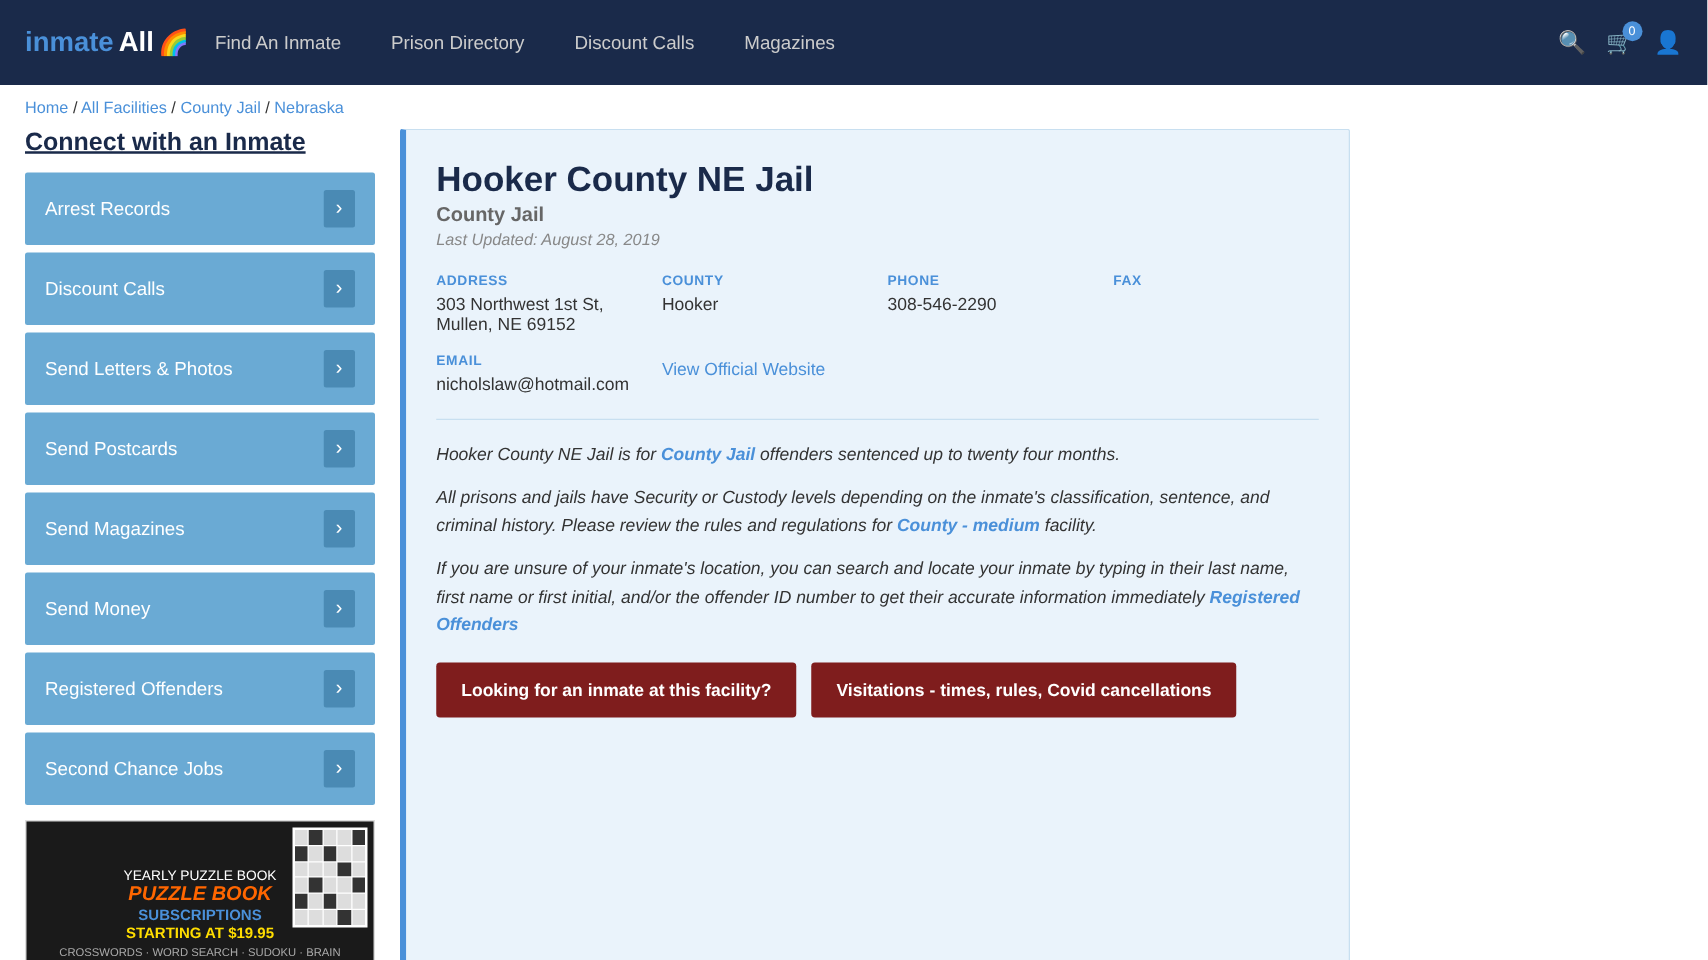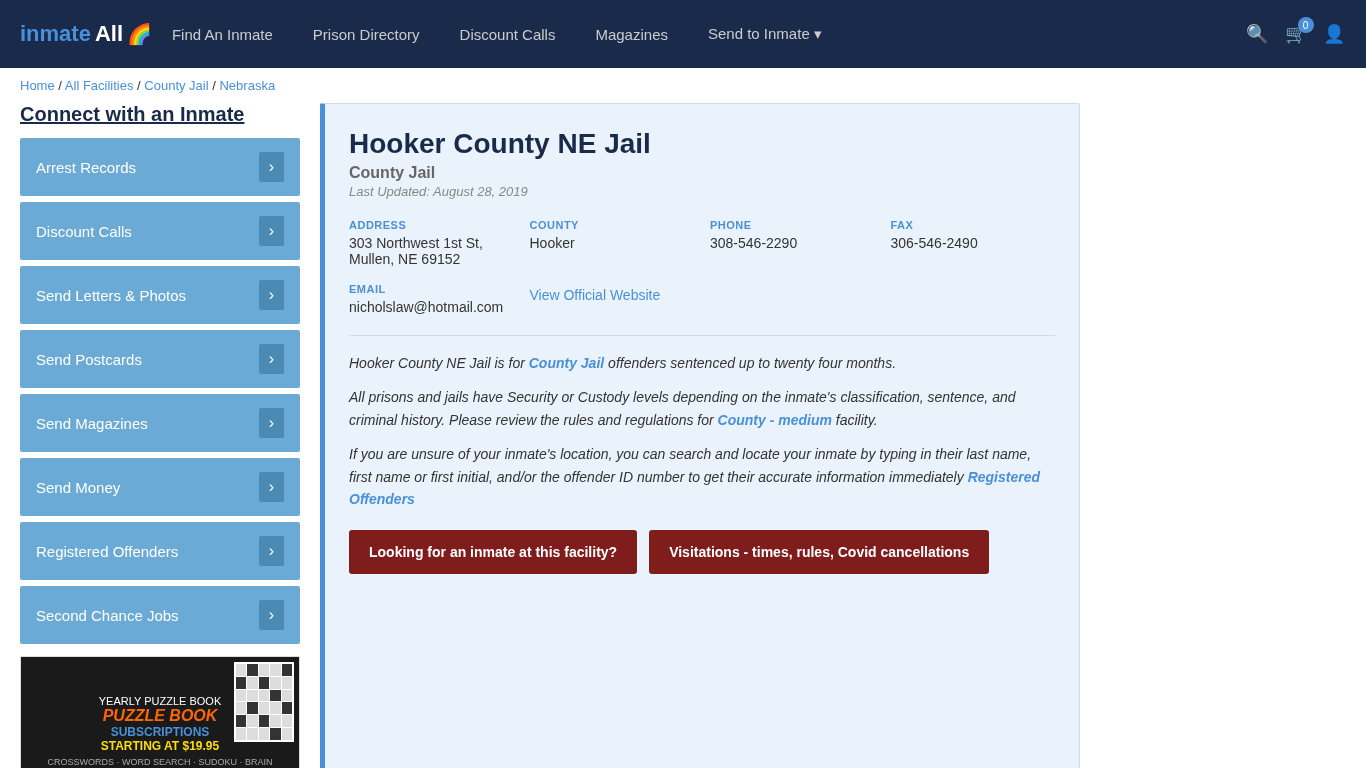--- a/index.html
+++ b/index.html
@@ -251,21 +251,20 @@
   <div class="logo">
     <span class="logo-inmate">inmate</span>
       <span class="logo-all">All</span>
     <span class="logo-icon">🌈</span>
   </div>
   <nav>
     <div class="nav-item">Find An Inmate</div>
     <div class="nav-item">Prison Directory</div>
     <div class="nav-item">Discount Calls</div>
     <div class="nav-item">Magazines</div>
-    <div class="nav-item send-to">Send to Inmate ▾</div>
   </nav>
   <div class="header-icons">
     <div class="header-icon">🔍</div>
     <div class="header-icon" style="position:relative;">
       🛒
       <span class="cart-badge">0</span>
     </div>
     <div class="header-icon">👤</div>
   </div>
 </header>
@@ -376,21 +375,20 @@
       <div class="detail-group">
         <label>COUNTY</label>
         <p>Hooker</p>
       </div>
       <div class="detail-group">
         <label>PHONE</label>
         <p>308-546-2290</p>
       </div>
       <div class="detail-group">
         <label>FAX</label>
-        <p>306-546-2490</p>
       </div>
       <div class="detail-group">
         <label>EMAIL</label>
         <p>nicholslaw@hotmail.com</p>
       </div>
       <div class="detail-group">
         <label></label>
         <p><a href="#">View Official Website</a></p>
       </div>
     </div>

